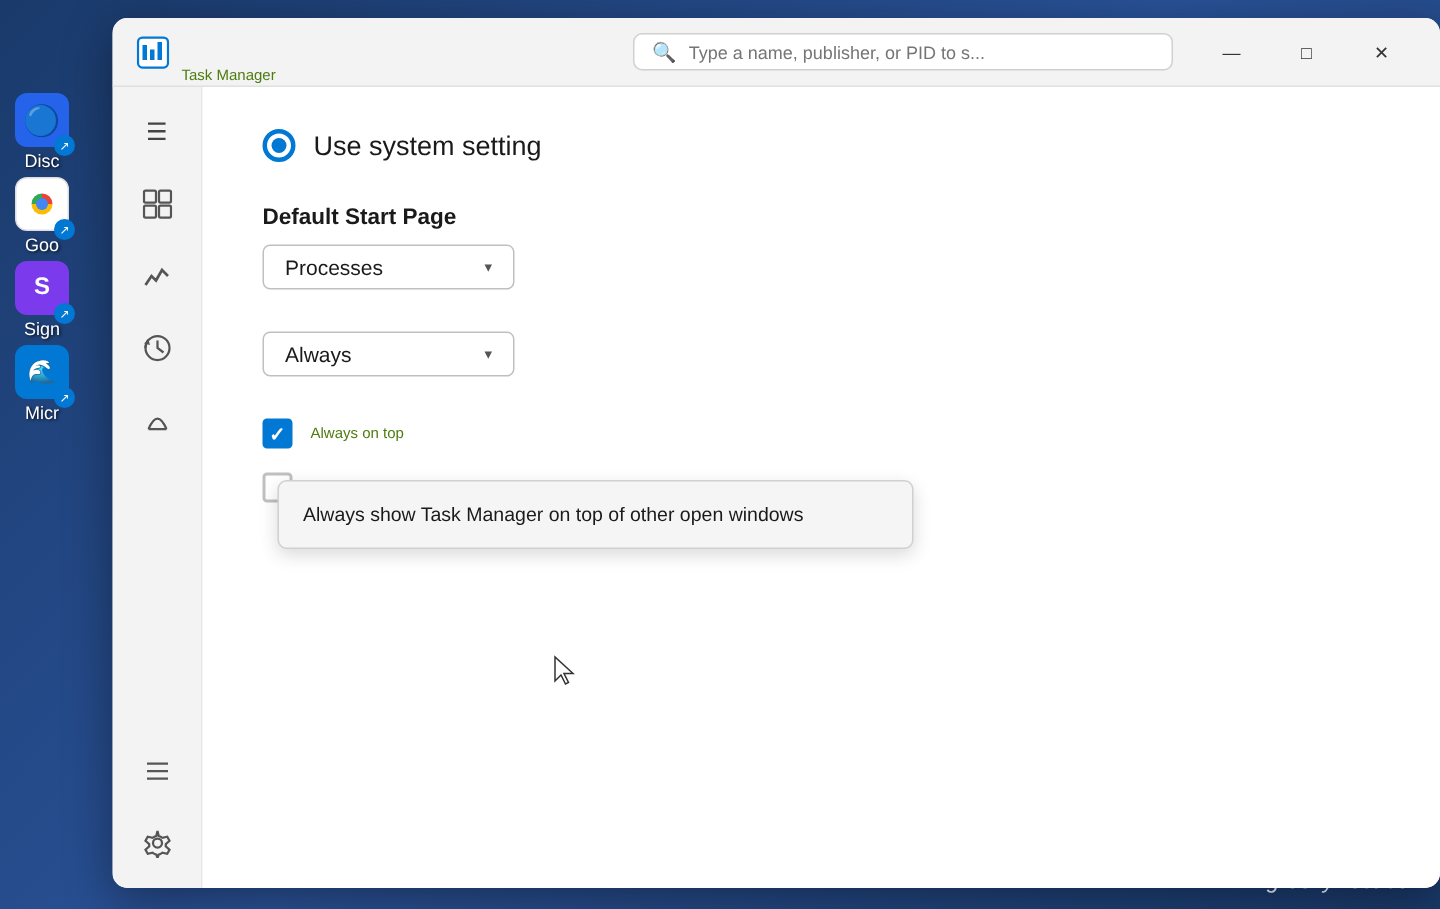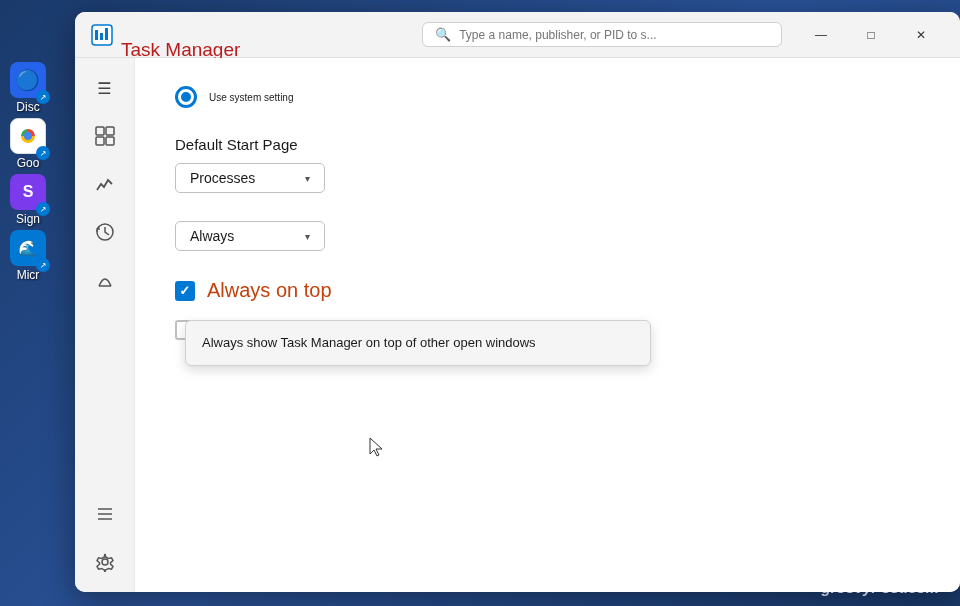--- a/index.html
+++ b/index.html
@@ -99,22 +99,22 @@
       align-items: center;
       justify-content: center;
     }
 
     .title-bar-icon svg {
       width: 22px;
       height: 22px;
     }
 
     .title-bar-title {
-      font-size: 19px;
-      color: #b91c1c;
+      font-size: 10px;
+      color: #4d7c0f;
       font-weight: 400;
       flex: 1;
       margin-top: 31px;
     }
 
     .title-bar-search {
       display: flex;
       align-items: center;
       background: white;
       border: 1px solid #d0d0d0;
@@ -224,43 +224,43 @@
 
     .radio-circle.selected::after {
       content: '';
       width: 10px;
       height: 10px;
       border-radius: 50%;
       background: #0078d4;
     }
 
     .radio-label {
-      font-size: 10px;
+      font-size: 18px;
       color: #1a1a1a;
     }
 
     
     .section-heading {
       font-size: 15px;
-      font-weight: 400;
+      font-weight: 700;
       color: #1a1a1a;
       margin-bottom: 10px;
     }
 
     
     .dropdown {
       display: flex;
       align-items: center;
       border: 1px solid #c0c0c0;
       border-radius: 5px;
       padding: 6px 14px;
       background: white;
       cursor: pointer;
       gap: 10px;
-      width: 150px;
+      width: 168px;
       font-size: 14px;
       color: #1a1a1a;
       margin-bottom: 28px;
     }
 
     .dropdown-arrow {
       margin-left: auto;
       font-size: 10px;
       color: #555;
     }
@@ -292,34 +292,34 @@
     }
 
     .checkbox-box.checked::after {
       content: '✓';
       color: white;
       font-size: 13px;
       font-weight: bold;
     }
 
     .checkbox-label {
-      font-size: 20px;
-      color: #c2410c;
+      font-size: 10px;
+      color: #4d7c0f;
     }
 
     
     .tooltip {
       position: absolute;
       left: 50px;
       top: 262px;
       background: #f5f5f5;
       border: 1px solid #d0d0d0;
       border-radius: 6px;
       padding: 12px 16px;
-      width: 466px;
+      width: 424px;
       font-size: 13px;
       color: #1a1a1a;
       box-shadow: 0 4px 12px rgba(0,0,0,0.15);
       z-index: 10;
       line-height: 1.5;
     }
 
     
     .cursor {
       position: absolute;
@@ -328,25 +328,25 @@
       width: 18px;
       height: 22px;
       pointer-events: none;
       z-index: 100;
     }
 
     
     .watermark {
       position: absolute;
       bottom: 10px;
-      right: 21px;
+      right: 8px;
       font-size: 15px;
       color: rgba(255,255,255,0.7);
       font-style: italic;
-      font-weight: 700;
+      font-weight: 400;
       z-index: 200;
     }
 
     
     .desktop-apps {
       position: absolute;
       left: 0;
       top: 0;
       width: 68px;
       height: 606px;

